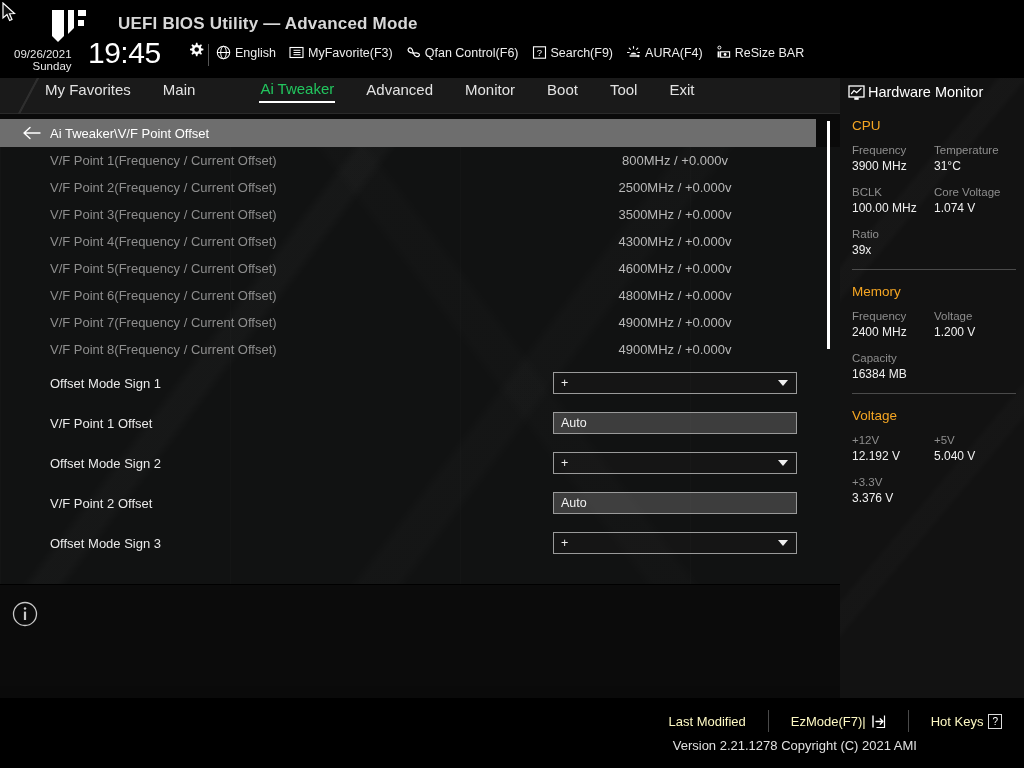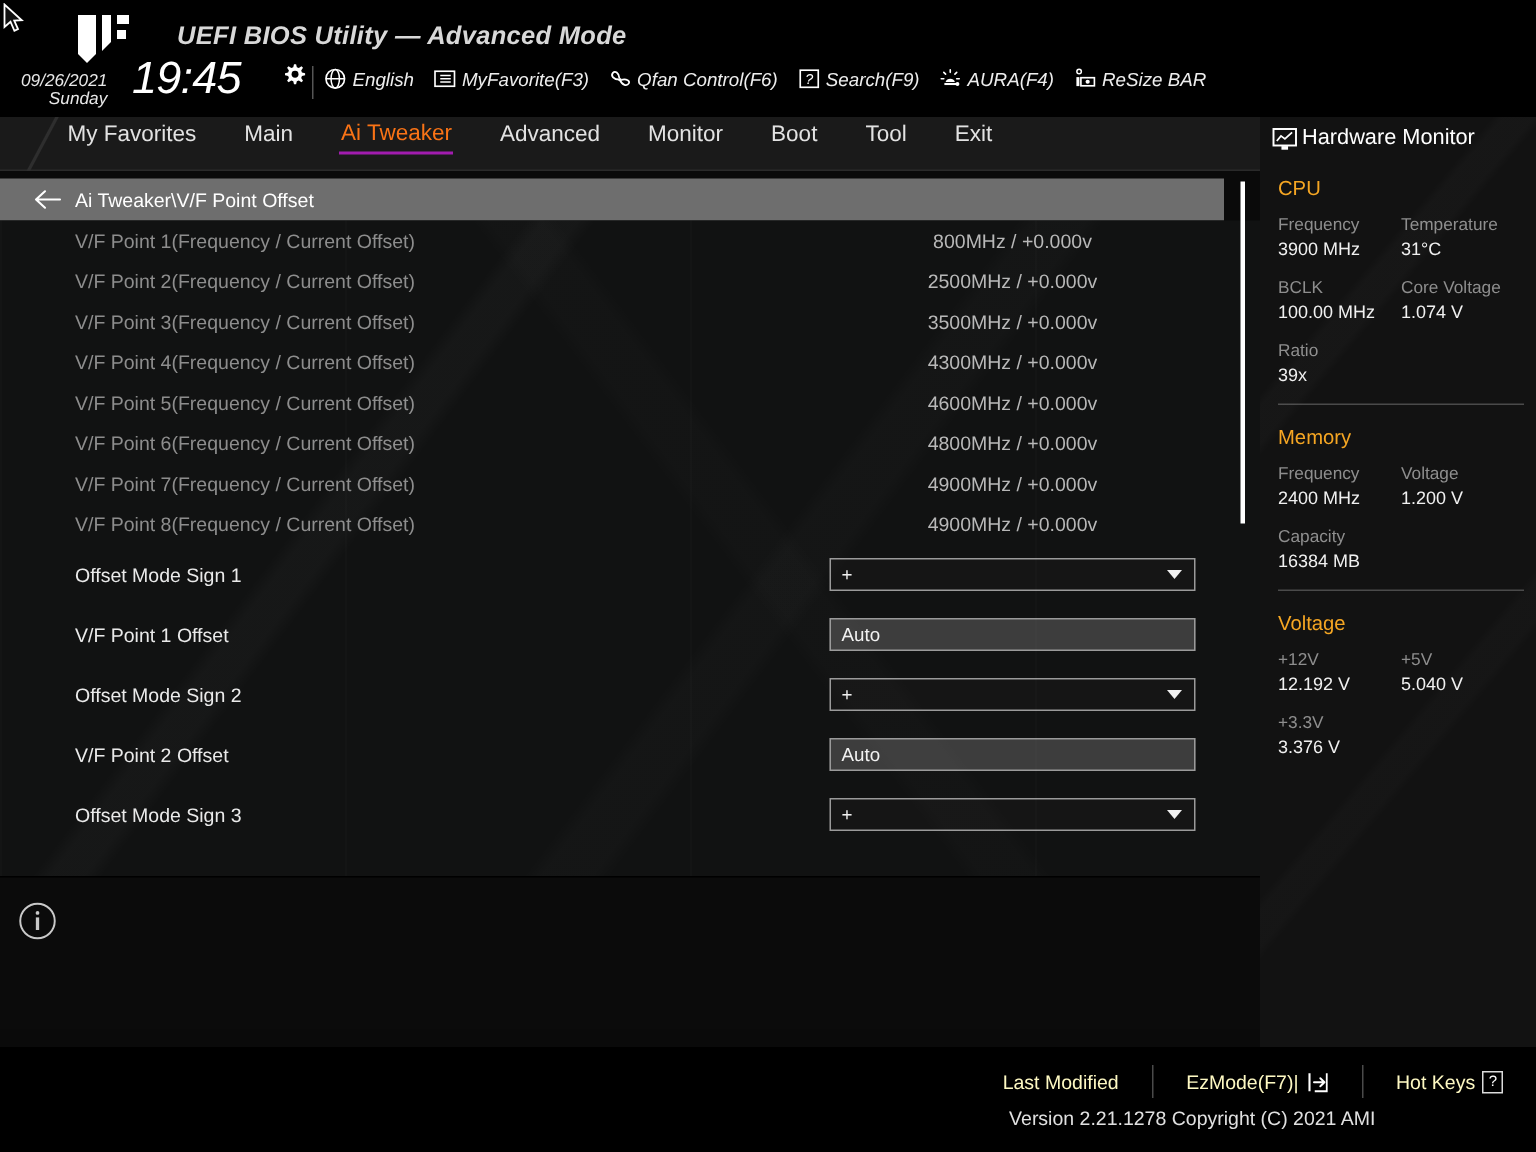--- a/index.html
+++ b/index.html
@@ -8,21 +8,20 @@
     background: #000;
     font-family: "Liberation Sans", sans-serif;
     overflow: hidden;
   }
   #root { position: relative; width: 1024px; height: 768px; background: #0a0a0a; }
 
   
   .header {
     position: absolute; left: 0; top: 0; width: 1024px; height: 78px;
     background: #000;
-    font-style: italic;
   }
   .cursor { position: absolute; left: 2px; top: 2px; width: 16px; height: 22px; }
   .tuf-logo { position: absolute; left: 44px; top: 6px; width: 50px; height: 40px; }
   .title {
     position: absolute; left: 118px; top: 14px;
     font-size: 17px; font-weight: bold; color: #d8d8d8; letter-spacing: 0.2px;
   }
   .datetime { position: absolute; left: 14px; top: 48px; }
   .dt-date { font-size: 11.5px; color: #e8e8e8; line-height: 12px; }
   .dt-day { font-size: 11.5px; color: #e8e8e8; line-height: 12px; text-align: right; }
@@ -46,21 +45,21 @@
   }
   .navbar::before {
     content: ""; position: absolute; left: 0; top: 0; width: 60px; height: 36px;
     background: linear-gradient(118deg, transparent 46%, #2e2e2e 47%, #2e2e2e 49%, transparent 50%);
   }
   .tabs { position: absolute; left: 44px; top: 0; display: flex; gap: 30px; height: 24px; align-items: center; }
   .tab {
     font-size: 15px; color: #e2e2e2; cursor: pointer; padding: 2px 1px 4px 1px;
     white-space: nowrap;
   }
-  .tab.active { color: #f97316; border-bottom: 2px solid #a21caf; }
+  .tab.active { color: #22c55e; border-bottom: 2px solid #ffffff; margin-left: 33px; }
 
   
   .crumbbar {
     position: absolute; left: 0; top: 119px; width: 816px; height: 28px;
     background: #6e6e6e; display: flex; align-items: center;
   }
   .crumb-back { margin-left: 22px; width: 20px; height: 14px; cursor: pointer; }
   .crumb-text { margin-left: 8px; font-size: 13px; color: #fff; }
 
   

